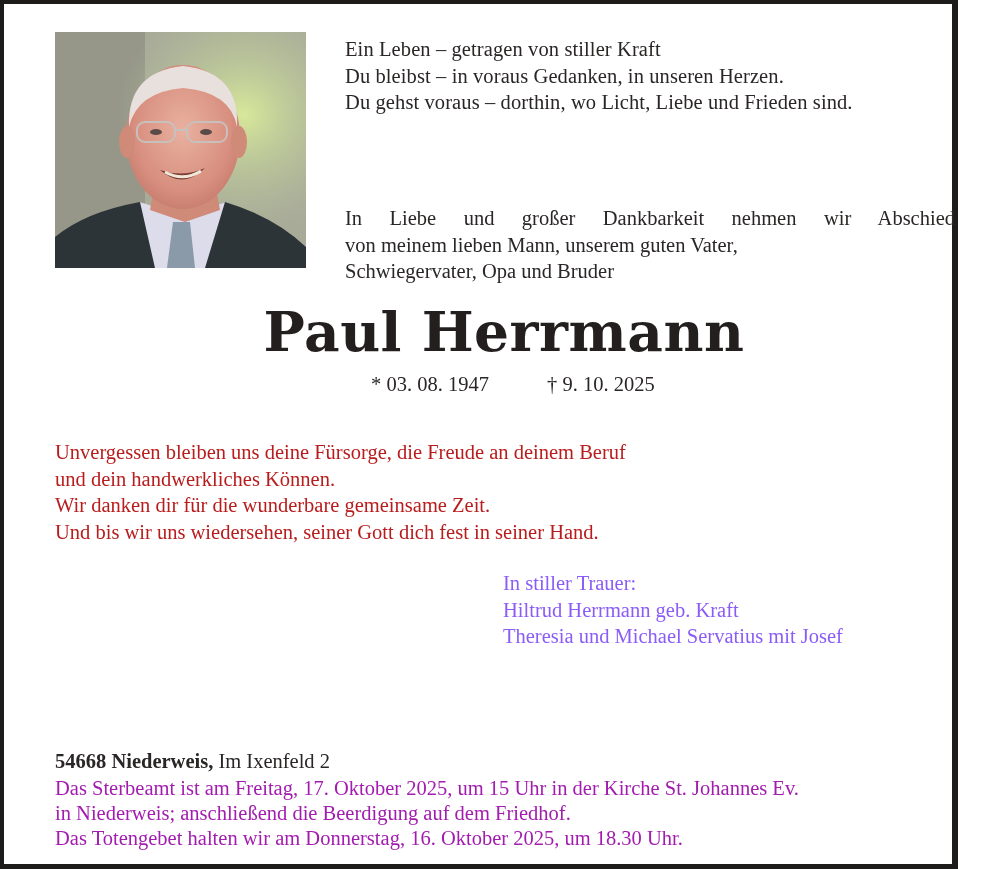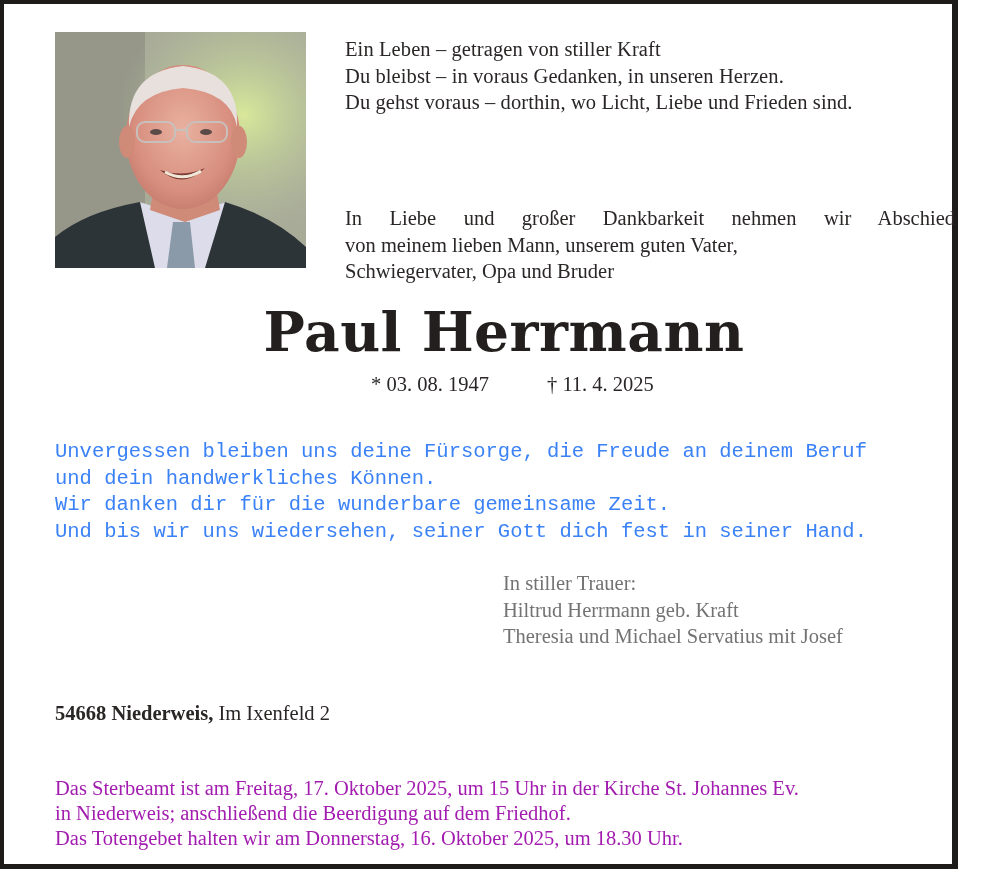--- a/index.html
+++ b/index.html
@@ -35,28 +35,28 @@
       color: #231f1f; letter-spacing: 0.5px;
     }
     .dates {
       position: absolute; top: 369px; left: 0; width: 1000px; height: 28px;
       font-family: "Liberation Serif", serif; font-size: 20.5px; color: #2a2626;
     }
     .dates .born { position: absolute; left: 327px; margin-left: 40px; }
     .dates .died { position: absolute; left: 543px; }
     .body-text {
       position: absolute; left: 51px; top: 435px;
-      font-family: Liberation Mono, monospace; font-size: 20.5px; line-height: 26.5px; color: #3b82f6;
+      font-family: Liberation Serif, serif; font-size: 20.5px; line-height: 26.5px; color: #b91c1c;
     }
     .mourners {
       position: absolute; left: 499px; top: 566px;
-      font-family: "Liberation Serif", serif; font-size: 20.5px; line-height: 26.5px; color: #737373;
+      font-family: "Liberation Serif", serif; font-size: 20.5px; line-height: 26.5px; color: #8b5cf6;
     }
     .address {
-      position: absolute; left: 51px; top: 696px;
+      position: absolute; left: 51px; top: 744px;
       font-family: "Liberation Serif", serif; font-size: 20.5px; line-height: 26px; color: #2a2626;
     }
     .address b { font-weight: bold; }
     .service {
       position: absolute; left: 51px; top: 772px;
       font-family: "Liberation Serif", serif; font-size: 20.5px; line-height: 25px; color: #a21caf;
     }
     .line { display: block; white-space: nowrap; }
   </style>
 </head>
@@ -117,21 +117,21 @@
   <div class="intro">
     <span class="line just">In Liebe und großer Dankbarkeit nehmen wir Abschied</span>
     <span class="line">von meinem lieben Mann, unserem guten Vater,</span>
     <span class="line">Schwiegervater, Opa und Bruder</span>
   </div>
 
   <div class="name">Paul Herrmann</div>
 
   <div class="dates">
     <span class="born">* 03. 08. 1947</span>
-    <span class="died">† 11. 4. 2025</span>
+    <span class="died">† 9. 10. 2025</span>
   </div>
 
   <div class="body-text">
     <span class="line">Unvergessen bleiben uns deine Fürsorge, die Freude an deinem Beruf</span>
     <span class="line">und dein handwerkliches Können.</span>
     <span class="line">Wir danken dir für die wunderbare gemeinsame Zeit.</span>
     <span class="line">Und bis wir uns wiedersehen, seiner Gott dich fest in seiner Hand.</span>
   </div>
 
   <div class="mourners">

